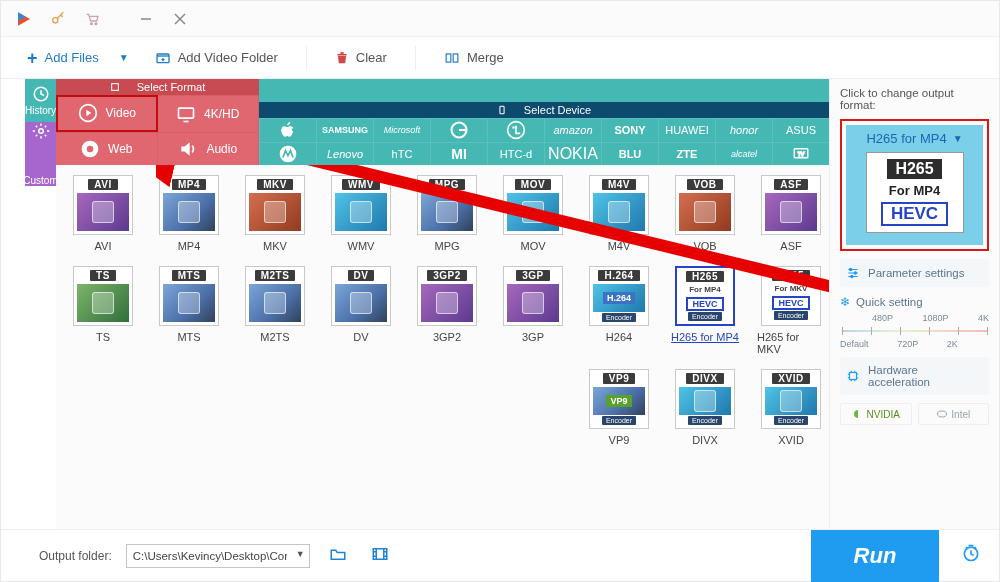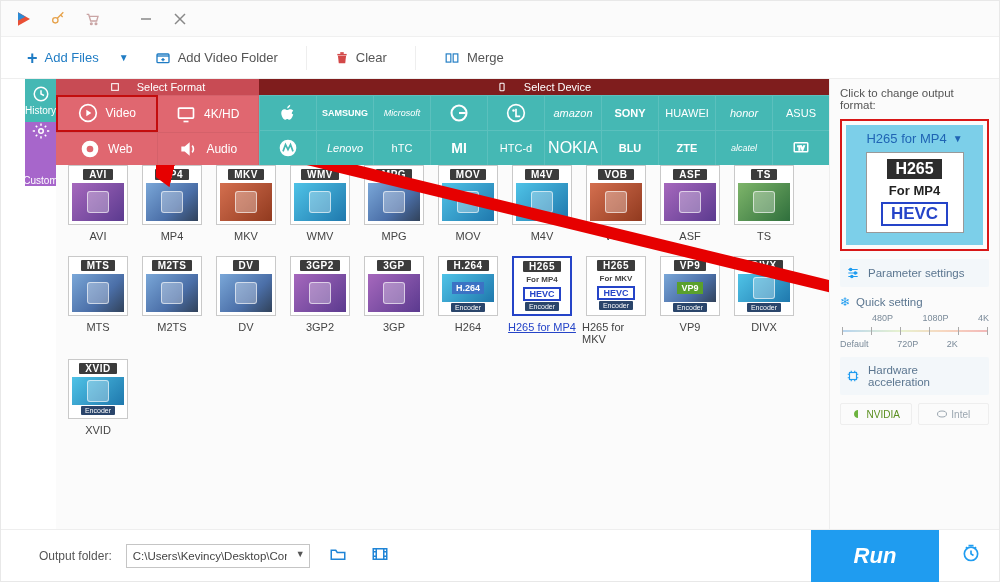--- a/index.html
+++ b/index.html
@@ -18,28 +18,28 @@
 .main-row { flex: 1; display: flex; min-height: 0;}
 .left-tabs { width: 55px; background: #fff; display: flex; flex-direction: column; }
 .left-tab { flex: 0 0 43px; display: flex; flex-direction: column; align-items: center; justify-content: center; font-size: 10px; color: #fff; gap:2px; cursor:pointer;margin-left:24px;}
 .left-tab.history { background: #45b8b4; }
 .left-tab.custom  { background: #a766cb; gap: 35px; }
 .center { flex: 1; display: flex; flex-direction: column; min-width: 0;}
 .sel-headers { display: flex; height: 86px;}
 .sel-format { flex: 0 0 203px; display:flex; flex-direction:column; background:#e06770; color:#fff;}
 .sel-header-bar { height: 16px; display:flex; align-items:center; justify-content:center; gap:17px; font-size:11px;}
 .sel-format .sel-header-bar { background:#c84b54;}
-.sel-device .sel-header-bar{ background:#7f1d1d;}
+.sel-device .sel-header-bar{ background:#0c4a6e;margin-top:23px;}
 .sel-format-body { flex:1; display:grid; grid-template-columns: 1fr 1fr; }
 .cat-cell { display:flex; align-items:center; justify-content:center; gap:8px; font-size:12px; color:#fff; border-right:1px solid rgba(0,0,0,0.05); border-top:1px solid rgba(0,0,0,0.05); cursor:pointer;}
 .cat-cell.active { border:2px solid #c30d0d; }
 .sel-device { flex:1; display:flex; flex-direction:column; background:#45b8b4; color:#fff; position:relative;}
 .sel-device-body { flex:1; display:grid; grid-template-columns: repeat(10, 1fr); grid-template-rows:1fr 1fr;}
 .brand-cell { display:flex; align-items:center; justify-content:center; font-size:10px; color:#fff; border-left:1px solid rgba(255,255,255,0.12); border-top:1px solid rgba(255,255,255,0.12); cursor:pointer;}
-.formats { flex:1; padding: 0 4px 4px 8px; display:flex; flex-wrap:wrap; gap: 14px 6px; align-content:flex-start; overflow:hidden; background:#fbfbfb; position:relative;}
+.formats { flex:1; padding: 10px 4px 4px 8px; display:flex; flex-wrap:wrap; gap: 14px 18px; align-content:flex-start; overflow:hidden; background:#fbfbfb; position:relative;justify-content:flex-end;}
 .fmt { width: 68px; display:flex; flex-direction:column; align-items:center; gap:5px; font-size:11px; color:#444; cursor:pointer;}
 .fmt .card { width:60px; height:60px; background:#fff; border:1px solid #c9c9c9; display:flex; flex-direction:column; align-items:center; justify-content:flex-start; padding:3px; gap:3px;}
 .fmt.selected .card { border:2px solid #2544c8; }
 .fmt.selected .lbl { text-decoration: underline; color:#2544c8;}
 .tag { background:#3b3b3b; color:#fff; padding:0 6px; font-size:10px; font-weight:bold; border-radius:1px; letter-spacing:0.5px;}
 .thumb { flex:1; width:100%; background: linear-gradient(135deg,#7aa7d8 0%, #4b6fa8 60%, #31425a 100%); display:flex; align-items:center; justify-content:center;}
 .thumb.alt1 { background: linear-gradient(135deg,#a668bd,#5b3a8f);}
 .thumb.alt2 { background: linear-gradient(135deg,#d46f4f,#913a1f);}
 .thumb.alt3 { background: linear-gradient(135deg,#7eb56a,#2f6f3c);}
 .thumb.alt4 { background: linear-gradient(135deg,#4fc3e7,#1f78ad);}

